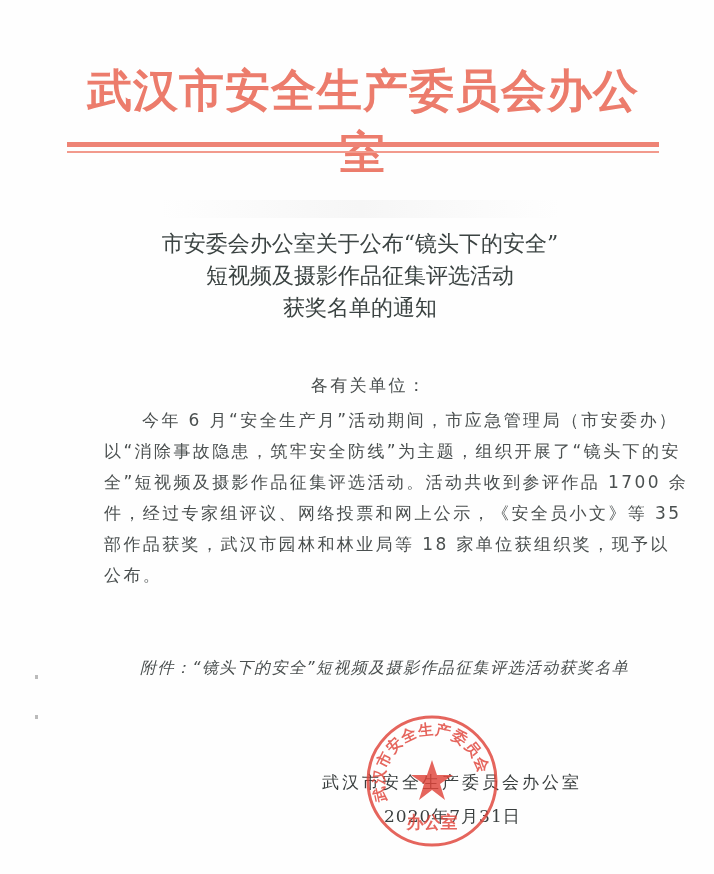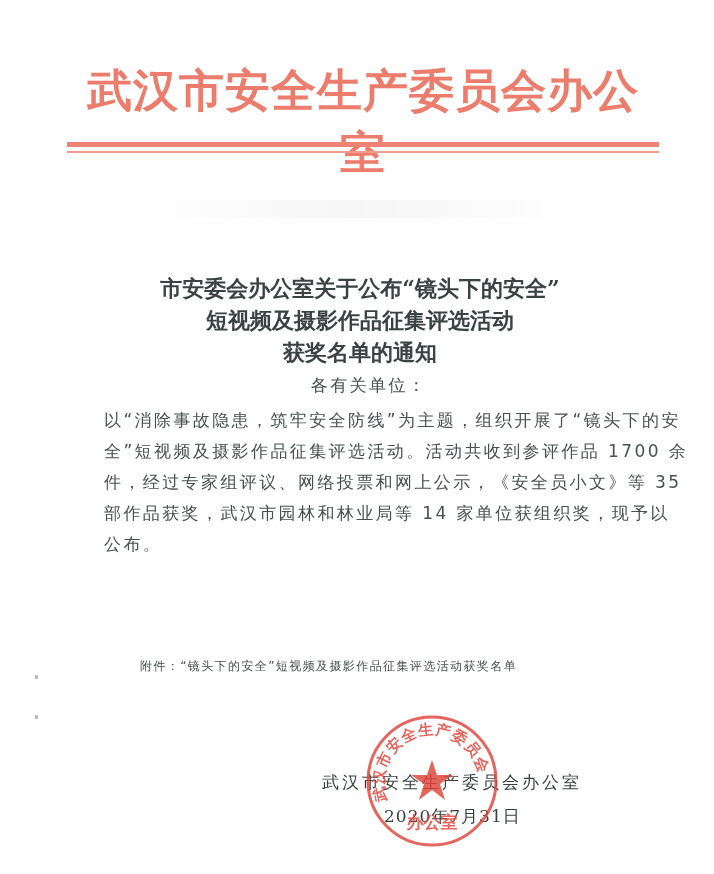--- a/index.html
+++ b/index.html
@@ -10,33 +10,33 @@
   .page { position: absolute; left: 0; top: 0; width: 714px; height: 874px; background: #fefefe; }
   .letterhead {
     position: absolute; left: 66px; top: 60px; width: 594px; text-align: center;
     font-family: "DejaVu Sans", "Liberation Sans", sans-serif; font-weight: bold;
     font-size: 45px; letter-spacing: 1px; color: #ec7c6c; line-height: 62px;
   }
   .rule-thick { position: absolute; left: 67px; top: 142px; width: 592px; height: 5px; background: #ee8375; }
   .rule-thin  { position: absolute; left: 67px; top: 151px; width: 592px; height: 2px; background: #f29a8d; }
   .title {
     position: absolute; left: 100px; top: 228px; width: 520px; text-align: center;
-    font-family: "DejaVu Serif", "Liberation Serif", serif; font-weight: bold;
-    font-size: 22px; line-height: 32px; color: #3b4342; margin-top: 44px;
+    font-family: "DejaVu Serif", "Liberation Serif", serif; font-weight: normal;
+    font-size: 22px; line-height: 32px; color: #3b4342;
   }
   .title div { white-space: nowrap; }
   .body-text {
     position: absolute; left: 104px; width: 530px; font-size: 17px; color: #4a4f4f;
     font-family: "DejaVu Sans", "Liberation Sans", sans-serif; letter-spacing: 2.4px; white-space: nowrap;
   }
   .salutation { top: 374px; text-align: center; }
   .p1 { top: 405px; line-height: 31px; }
   .p1 .indent { padding-left: 38px; }
-  .attachment { position: absolute; left: 140px; top: 658px; font-size: 12px; color: #4a4f4f;
-    font-family: "DejaVu Sans", "Liberation Sans", sans-serif; letter-spacing: 1.4px; white-space: nowrap; }
+  .attachment { position: absolute; left: 140px; top: 658px; font-size: 16px; color: #4a4f4f;
+    font-family: "DejaVu Sans", "Liberation Sans", sans-serif; letter-spacing: 1.4px; white-space: nowrap; font-style: italic; }
   .signer { position: absolute; left: 322px; top: 771px; font-size: 17px; color: #3a3f3f;
     font-family: "DejaVu Sans", "Liberation Sans", sans-serif; letter-spacing: 3px; white-space: nowrap; }
   .date { position: absolute; left: 384px; top: 805px; font-size: 17px; color: #3a3f3f;
     font-family: "DejaVu Serif", "Liberation Serif", serif; white-space: nowrap; letter-spacing: 1px; }
   .seal { position: absolute; left: 363px; top: 712px; width: 138px; height: 138px; opacity: 0.82; }
   .ghost { position: absolute; left: 160px; top: 200px; width: 400px; height: 18px;
     background: linear-gradient(90deg, transparent, rgba(200,200,200,0.15), transparent); }
   .margin-mark { position: absolute; left: 35px; width: 3px; height: 4px; background: #bbb; }
 </style>
 </head>
@@ -51,24 +51,25 @@
 
   <div class="title">
     <div>市安委会办公室关于公布“镜头下的安全”</div>
     <div>短视频及摄影作品征集评选活动</div>
     <div>获奖名单的通知</div>
   </div>
 
   <div class="body-text salutation">各有关单位：</div>
 
   <div class="body-text p1">
+    <div class="indent">今年 6 月“安全生产月”活动期间，市应急管理局（市安委办）</div>
     <div>以“消除事故隐患，筑牢安全防线”为主题，组织开展了“镜头下的安</div>
     <div>全”短视频及摄影作品征集评选活动。活动共收到参评作品 1700 余</div>
     <div>件，经过专家组评议、网络投票和网上公示，《安全员小文》等 35</div>
-    <div>部作品获奖，武汉市园林和林业局等 14 家单位获组织奖，现予以</div>
+    <div>部作品获奖，武汉市园林和林业局等 18 家单位获组织奖，现予以</div>
     <div>公布。</div>
   </div>
 
   <div class="attachment">附件：“镜头下的安全”短视频及摄影作品征集评选活动获奖名单</div>
 
   <div class="signer">武汉市安全生产委员会办公室</div>
   <div class="date">2020年7月31日</div>
 
   <svg class="seal" viewBox="0 0 138 138">
     <defs>

